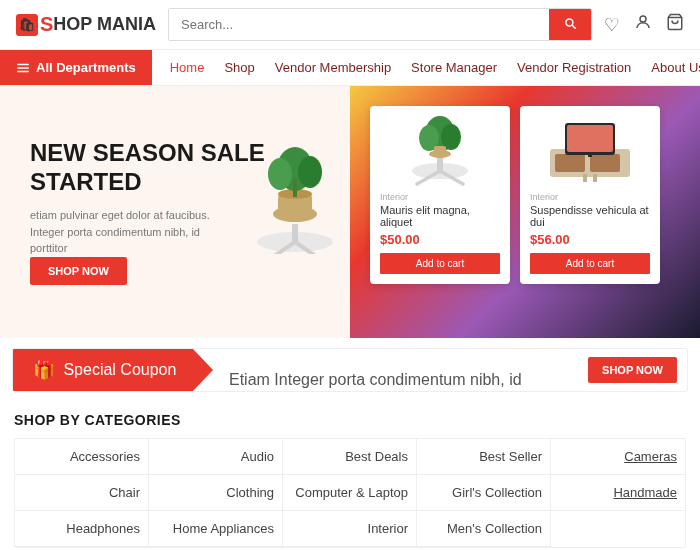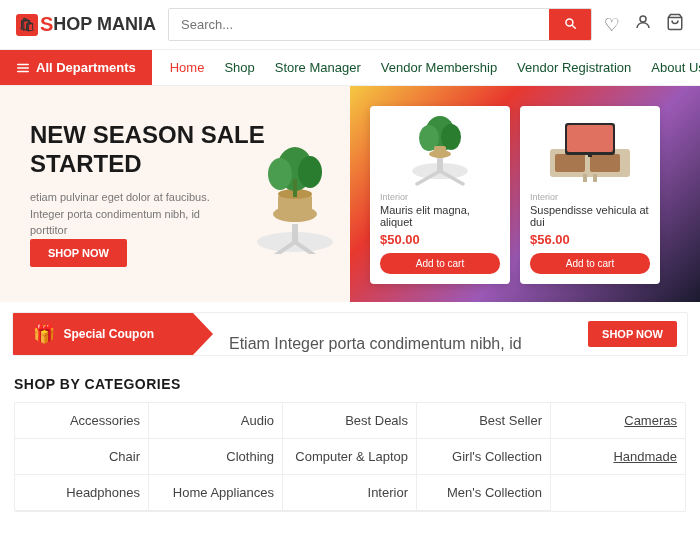--- a/index.html
+++ b/index.html
@@ -13,43 +13,43 @@
     .search-bar { flex: 1; display: flex; border: 1px solid #ddd; border-radius: 2px; overflow: hidden; }
     .search-bar input { flex: 1; border: none; outline: none; padding: 7px 12px; font-size: 13px; }
     .search-bar button { background: #e8382e; border: none; color: #fff; padding: 7px 14px; cursor: pointer; }
     .header-icons { display: flex; gap: 14px; align-items: center; }
     .header-icon { font-size: 18px; color: #555; cursor: pointer; }
 
     
     .nav { display: flex; align-items: flex-end; background: #fff; padding: 0; border-bottom: 1px solid #eee; }
     .all-departments { background: #e8382e; color: #fff; padding: 10px 16px; font-size: 13px; font-weight: bold; display: flex; align-items: center; gap: 6px; cursor: pointer; white-space: nowrap; }
     .nav-links { display: flex; gap: 0; padding: 0 8px; }
-    .nav-link { padding: 10px 10px; font-size: 13px; color: #14532d; cursor: pointer; text-decoration: none; white-space: nowrap; }
+    .nav-link { padding: 10px 10px; font-size: 13px; color: #7f1d1d; cursor: pointer; text-decoration: none; white-space: nowrap; }
     .nav-link.active { color: #e8382e; }
 
     
-    .hero { display: flex; height: 216px; overflow: hidden; }
+    .hero { display: flex; height: 252px; overflow: hidden; }
     .hero-left { flex: 1; background: #fdf5ef; padding: 30px 30px; display: flex; flex-direction: column; justify-content: center; position: relative; overflow: hidden; }
     .hero-left h1 { font-size: 24px; font-weight: 900; color: #1a1a1a; line-height: 1.2; margin-bottom: 10px; }
     .hero-desc { font-size: 11px; color: #777; line-height: 1.5; max-width: 180px; }
     .shop-now-btn { background: #e8382e; color: #fff; border: none; padding: 8px 18px; cursor: pointer; font-size: 11px; font-weight: bold; border-radius: 2px; width: fit-content; }
     .hero-right { width: 350px; position: relative; overflow: hidden; }
     .hero-bg { width: 100%; height: 100%; background: linear-gradient(135deg, #f5c842 0%, #e8382e 30%, #9b59b6 60%, #1a1a2e 100%); }
     .product-cards { position: absolute; top: 20px; left: 20px; right: 10px; display: flex; gap: 10px; }
     .product-card { background: #fff; border-radius: 4px; padding: 10px; width: 140px; box-shadow: 0 2px 8px rgba(0,0,0,0.15); }
     .product-card-img { width: 100%; height: 70px; display: flex; align-items: center; justify-content: center; margin-bottom: 6px; font-size: 40px; }
     .product-cat { font-size: 9px; color: #aaa; margin-bottom: 2px; }
     .product-name { font-size: 11px; color: #333; margin-bottom: 4px; font-weight: 500; }
     .product-price { color: #e8382e; font-weight: bold; font-size: 13px; margin-bottom: 6px; }
-    .add-to-cart { background: #e8382e; color: #fff; border: none; padding: 5px 10px; font-size: 10px; border-radius: 10px; cursor: pointer; width: 100%; }
+    .add-to-cart { background: #e8382e; color: #fff; border: none; padding: 5px 10px; font-size: 10px; border-radius: 1px; cursor: pointer; width: 100%; }
 
     
     .coupon-bar { display: flex; align-items: center; background: #fff; border: 1px solid #eee; margin: 10px 12px; border-radius: 2px; overflow: hidden; height: 44px; }
     .coupon-left { background: #e8382e; color: #fff; padding: 0 20px; display: flex; align-items: center; gap: 8px; height: 100%; min-width: 200px; clip-path: polygon(0 0, 90% 0, 100% 50%, 90% 100%, 0 100%); }
-    .coupon-label { font-weight: bold; font-size: 12px; }
+    .coupon-label { font-weight: normal; font-size: 16px; }
     .coupon-text { flex: 1; padding: 0 16px; font-size: 16px; color: #555; margin-top: 38px; }
     .coupon-code { color: #e8382e; font-weight: bold; }
     .shop-now-coupon { background: #e8382e; color: #fff; border: none; padding: 7px 14px; border-radius: 2px; font-size: 11px; font-weight: bold; cursor: pointer; margin-right: 10px; white-space: nowrap; }
 
     
     .categories { padding: 10px 14px; }
     .cat-title { font-size: 14px; font-weight: bold; color: #1a1a1a; margin-bottom: 10px; letter-spacing: 0.5px; }
     .cat-grid { display: grid; grid-template-columns: repeat(5, 1fr); gap: 0; border: 1px solid #eee; border-radius: 2px; overflow: hidden; }
     .cat-item { padding: 10px 8px; text-align: right; font-size: 13px; color: #444; border-right: 1px solid #eee; border-bottom: 1px solid #eee; cursor: pointer; }
     .cat-item:nth-child(5n) { border-right: none; text-decoration: underline; }
@@ -92,22 +92,22 @@
 <div class="nav">
   <div class="all-departments">
     <svg width="14" height="14" viewBox="0 0 24 24" fill="white">
         <path d="M3 6h18M3 12h18M3 18h18" stroke="white" stroke-width="2.5" stroke-linecap="round"></path>
       </svg>
     <span>All Departments</span>
   </div>
   <div class="nav-links">
     <a class="nav-link active">Home</a>
     <a class="nav-link">Shop</a>
+    <a class="nav-link">Vendor Membership</a>
     <a class="nav-link">Store Manager</a>
-    <a class="nav-link">Vendor Membership</a>
     <a class="nav-link">Vendor Registration</a>
     <a class="nav-link">About Us</a>
 
   </div>
 
 </div>
 
 <div class="hero">
   <div class="hero-left">
     <h1>NEW SEASON SALE STARTED</h1>

